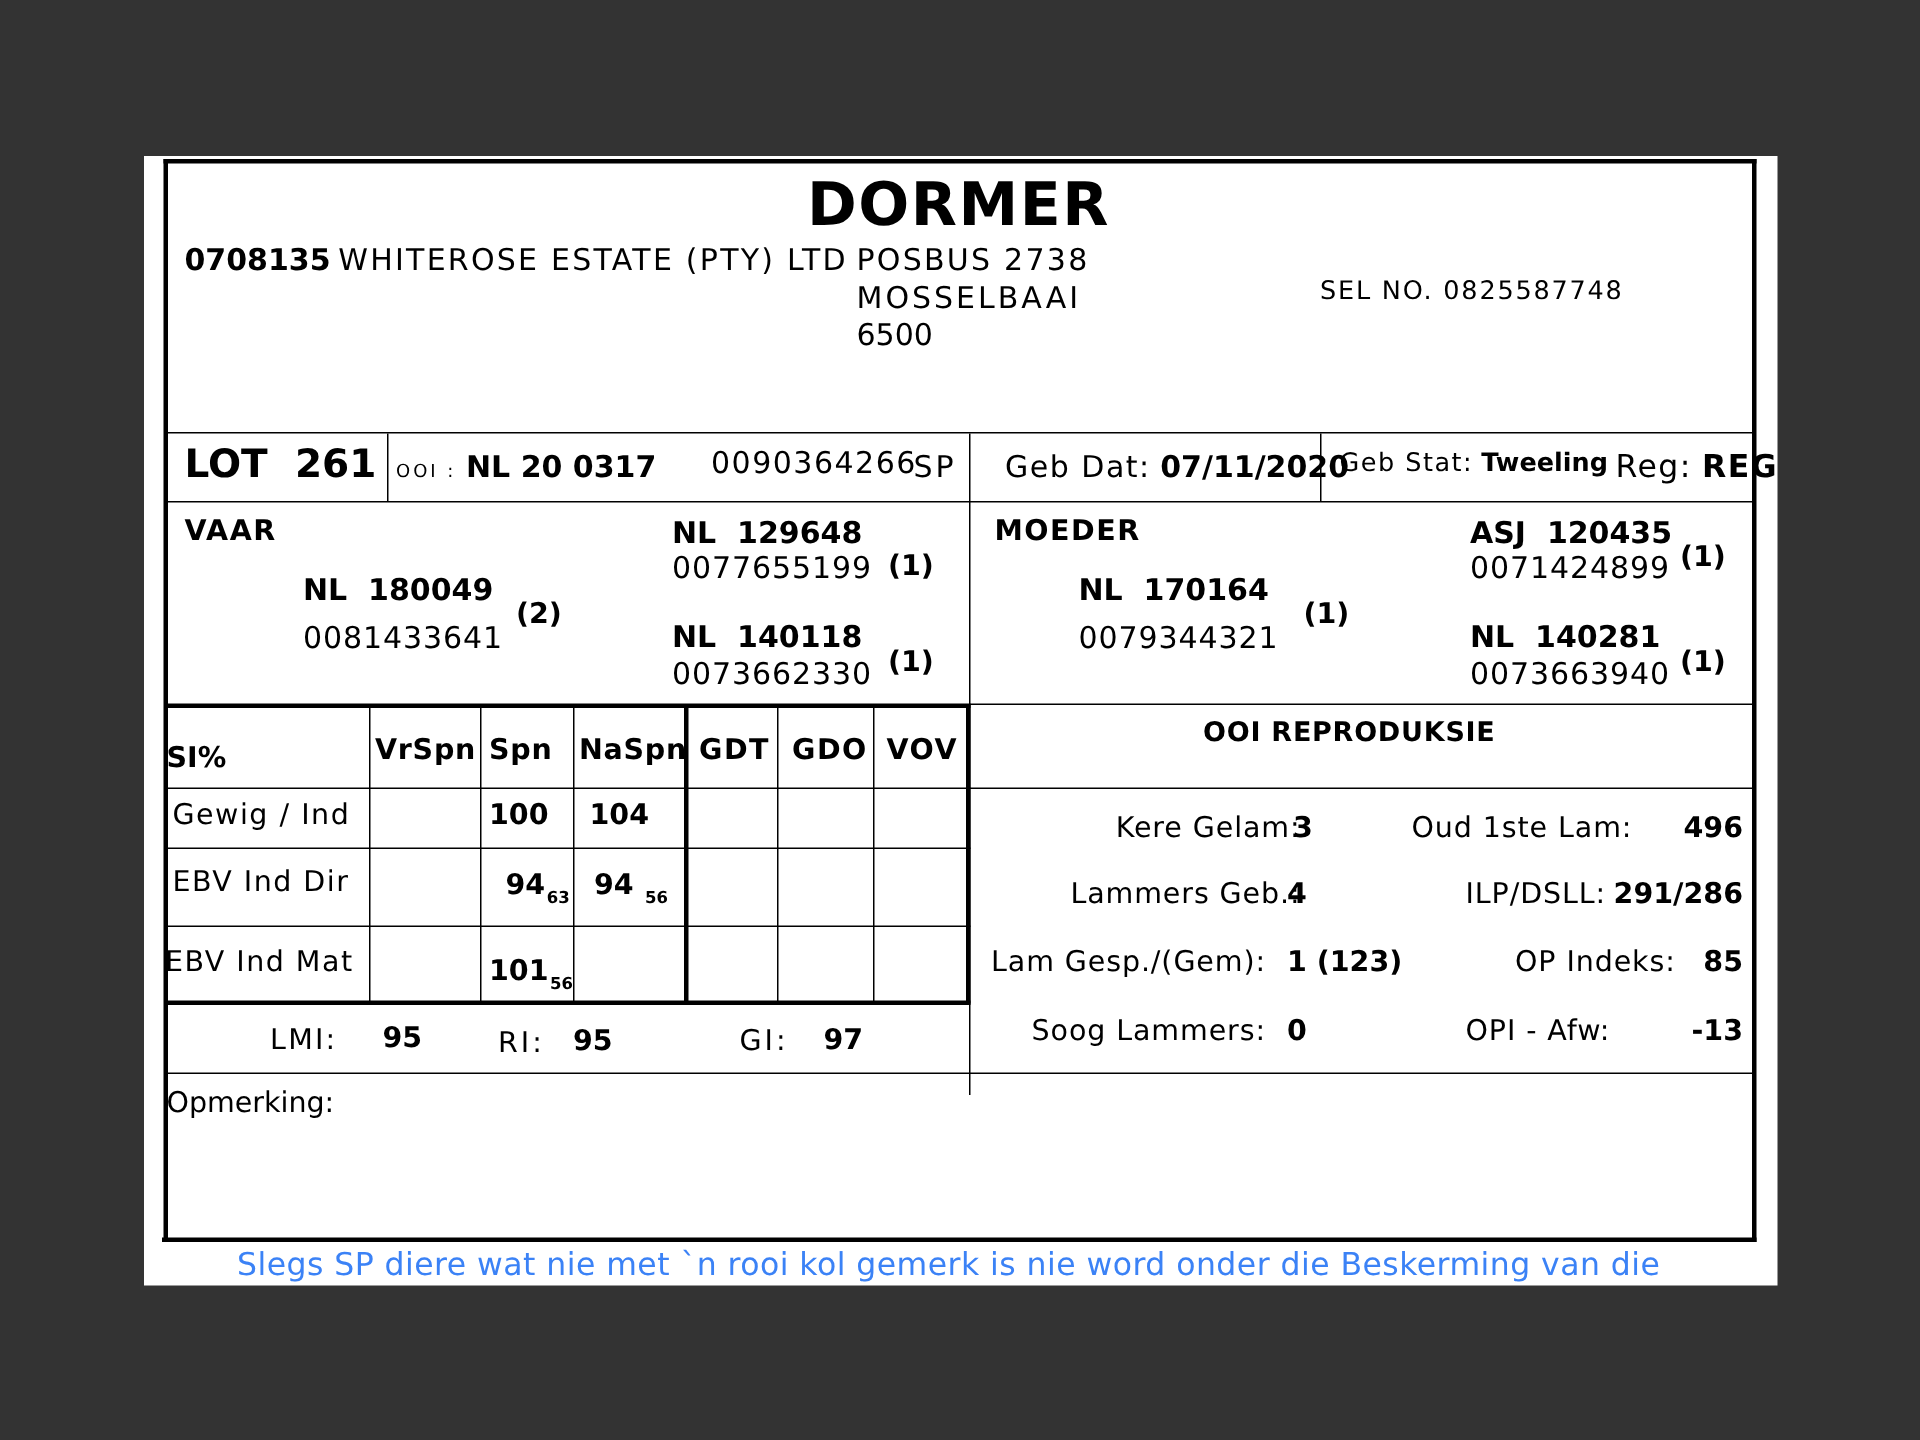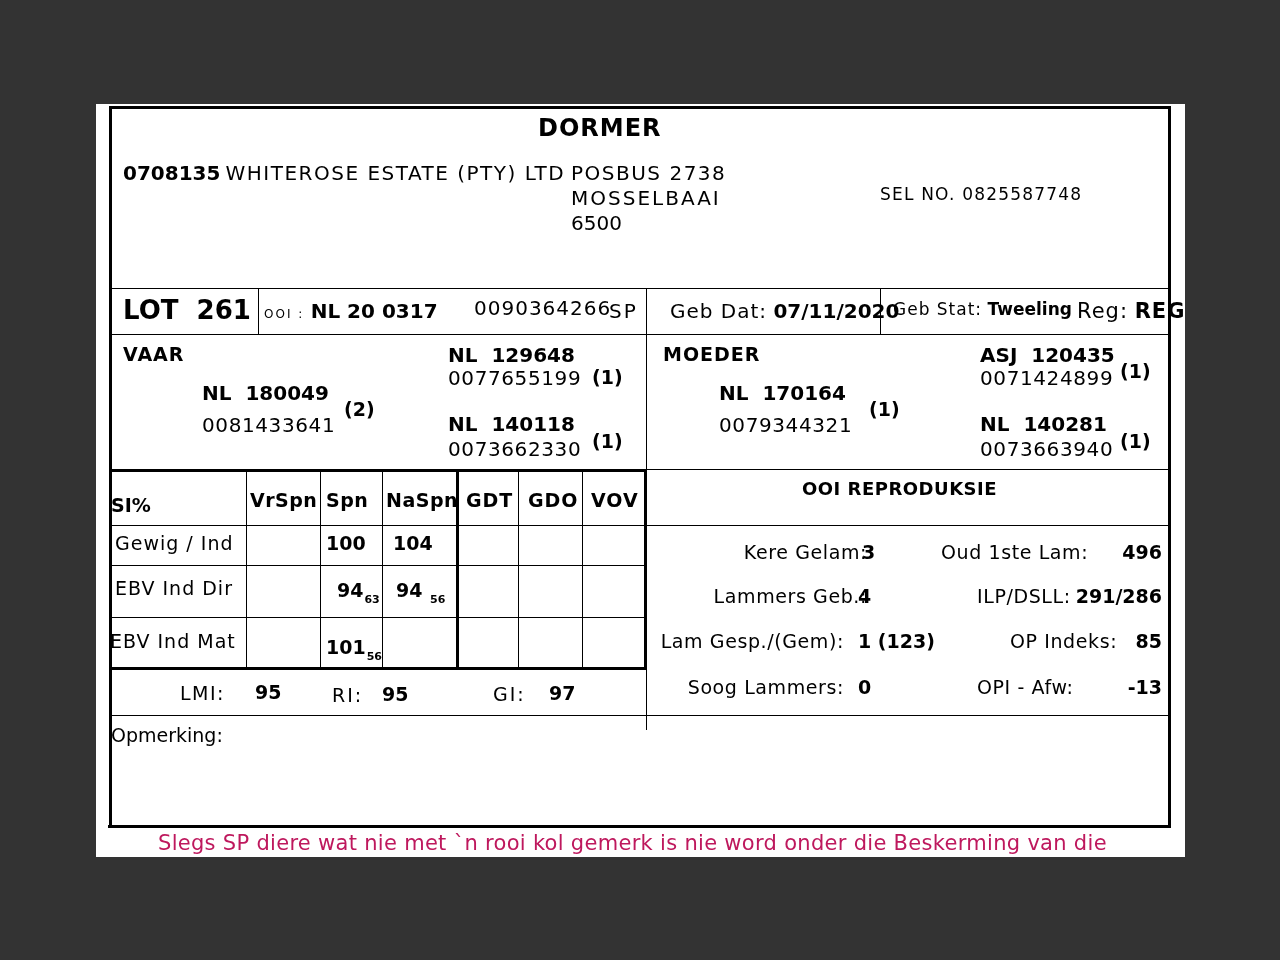--- a/index.html
+++ b/index.html
@@ -14,33 +14,33 @@
   .page {
     position: absolute; left: 96px; top: 104px;
     width: 1089px; height: 753px;
     background: #ffffff;
   }
   .abs { position: absolute; white-space: nowrap; }
   .hl { position: absolute; background: #000; }
   .b { font-weight: bold; }
   .lbl { font-size: 19px; letter-spacing: 0.6px; }
   .sub { font-size: 11px; font-weight: bold; position: relative; top: 6px; margin-left: 1px; }
-  .red { color: #be185d; }
+  .red { color: #3b82f6; }
 </style>
 </head>
 <body>
 
 <div class="page">
 
   <div class="hl" style="left:13px; top:2px; width:1062px; height:3px;"></div>
   <div class="hl" style="left:13px; top:2px; width:3px; height:722px;"></div>
   <div class="hl" style="left:1072px; top:2px; width:3px; height:722px;"></div>
   <div class="hl" style="left:12px; top:721px; width:1063px; height:3px;"></div>
 
-  <div class="abs b" style="left:442px; top:10px; font-size:24px; letter-spacing:1px;">DORMER</div>
+  <div class="abs b" style="left:442px; top:10px; font-size:40px; letter-spacing:1px;">DORMER</div>
   <div class="abs" style="left:27px; top:57px;">
     <span class="b" style="font-size:20px;">0708135</span>
     <span class="lbl" style="font-size:20px; letter-spacing:1.5px;">WHITEROSE ESTATE (PTY) LTD</span>
   </div>
   <div class="abs" style="left:475px; top:57px; font-size:20px; letter-spacing:1.5px;">POSBUS 2738</div>
   <div class="abs" style="left:475px; top:82px; font-size:20px; letter-spacing:2px;">MOSSELBAAI</div>
   <div class="abs" style="left:475px; top:107px; font-size:20px;">6500</div>
   <div class="abs" style="left:784px; top:80px; font-size:17px; letter-spacing:1.2px;">SEL NO. 0825587748</div>
 
   <div class="hl" style="left:14px; top:184px; width:1060px; height:1px;"></div>

